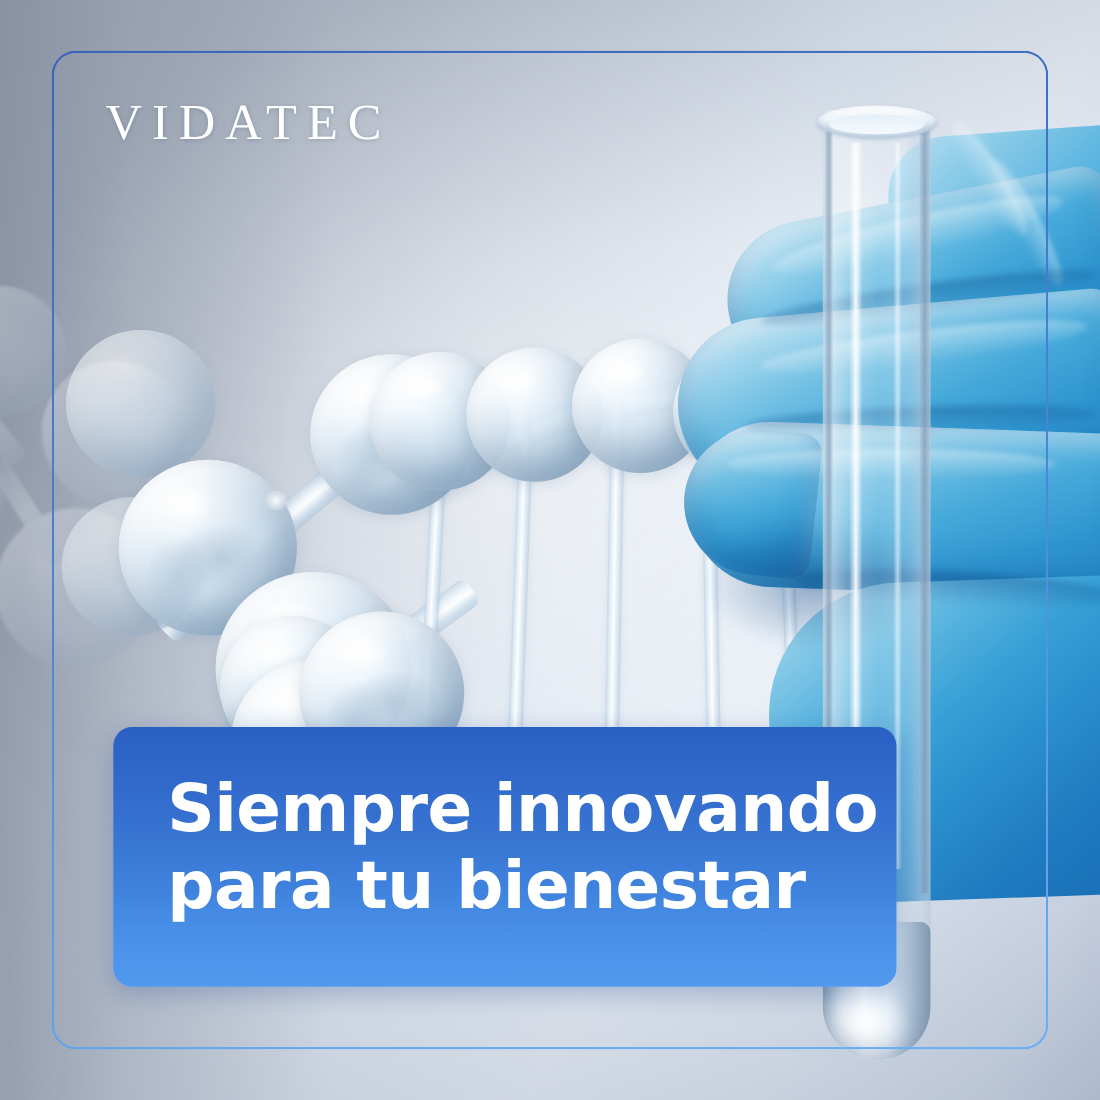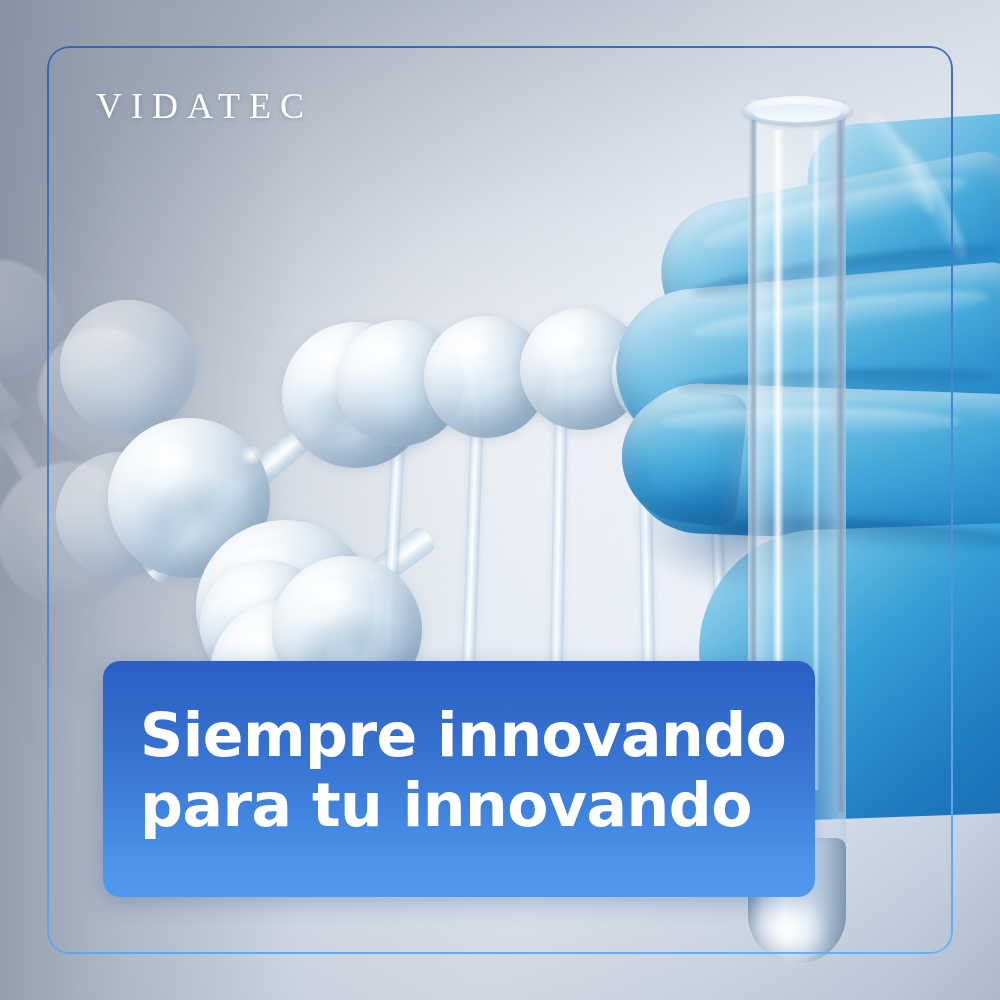--- a/index.html
+++ b/index.html
@@ -252,21 +252,21 @@
   }
 
   
   .logo {
     position: absolute;
     left: 96px; top: 88px;
     width: 420px;
   }
   .logo-name {
     font-family: "Liberation Serif", "DejaVu Serif", serif;
-    font-size: 36px;
+    font-size: 46px;
     letter-spacing: 9px;
     color: #ffffff;
     line-height: 1;
     text-shadow: 0 1px 4px rgba(90,108,132,0.45);
     white-space: nowrap;
   }
   .logo-tag {
     font-family: "Liberation Serif", "DejaVu Serif", serif;
     font-size: 17.5px;
     letter-spacing: 0.4px;
@@ -281,21 +281,21 @@
   .banner {
     position: absolute;
     left: 103px; top: 661px;
     width: 712px; height: 236px;
     border-radius: 17px;
     background: linear-gradient(to bottom, #2a5fc4 0%, #3570cf 34%, #3f82dd 62%, #4b93ea 84%, #5099ef 100%);
     box-shadow: 0 6px 22px rgba(30,70,140,0.28);
   }
   .banner-text {
     position: absolute;
-    left: 37px; top: 39px;
+    left: 49px; top: 39px;
     width: 640px;
     color: #ffffff;
     font-family: "DejaVu Sans", "Liberation Sans", sans-serif;
     font-weight: bold;
     font-size: 60px;
     line-height: 70px;
     letter-spacing: -0.5px;
   }
   .banner-line { display: block; white-space: nowrap; }
 </style>
@@ -402,17 +402,17 @@
 
   <div class="frame-inner"></div>
 
   <div class="logo">
     <div class="logo-name">VIDATEC</div>
   </div>
 
   <div class="banner">
     <div class="banner-text">
       <span class="banner-line">Siempre innovando</span>
-      <span class="banner-line">para tu innovando</span>
+      <span class="banner-line">para tu bienestar</span>
     </div>
   </div>
 
 </div>
 
 </body></html>

